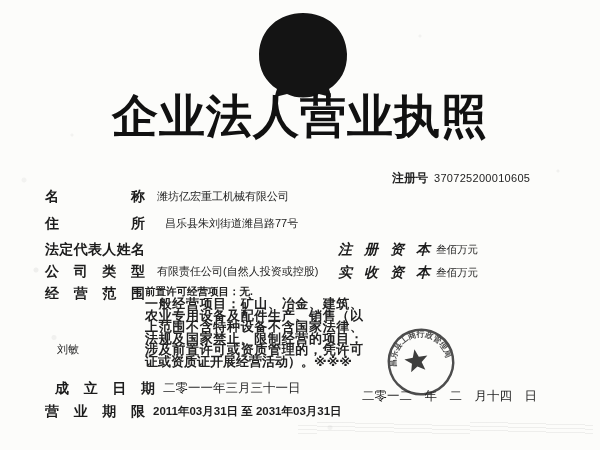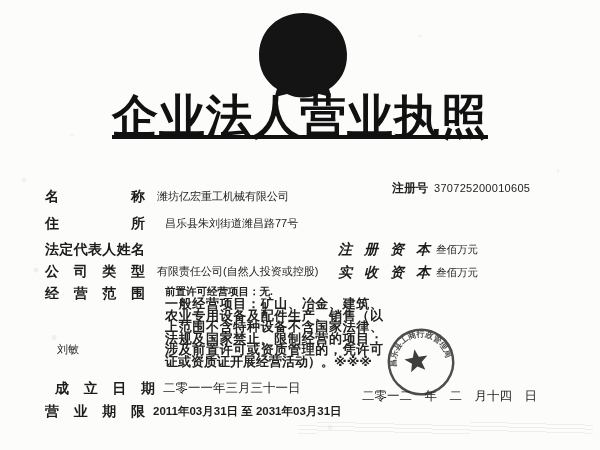--- a/index.html
+++ b/index.html
@@ -29,44 +29,43 @@
   }
   .emblem{
     position:absolute;left:252px;top:12px;width:102px;height:86px;
   }
   .doc-title{
     position:absolute;left:0;top:86px;width:600px;
     text-align:center;
     font-size:46px;font-weight:800;letter-spacing:1px;
     color:#111;
     font-family:"DejaVu Sans","Liberation Sans",sans-serif;
-    text-decoration:underline;
   }
   .reg-row{
-    position:absolute;left:392px;top:180px;
+    position:absolute;left:392px;top:170px;
     display:flex;align-items:baseline;gap:6px;
   }
   .reg-lbl{font-size:12px;font-weight:bold;color:#222;}
   .reg-num{font-size:11px;letter-spacing:.3px;color:#222;}
   .row{position:absolute;display:flex;align-items:flex-start;}
   .lbl{
     width:100px;flex:0 0 100px;
     font-size:14px;font-weight:bold;color:#1c1c1c;
     text-align:justify;text-align-last:justify;
     line-height:16px;
   }
   .val{margin-left:12px;font-size:11px;color:#222;line-height:16px;white-space:nowrap;}
   .cap-row{position:absolute;display:flex;align-items:flex-start;}
   .cap-lbl{
     width:92px;flex:0 0 92px;
     font-size:14px;font-weight:bold;color:#1c1c1c;
     text-align:justify;text-align-last:justify;line-height:16px;font-style:italic;
   }
   .cap-val{margin-left:6px;font-size:10.5px;color:#222;line-height:16px;white-space:nowrap;}
-  .scope-val{margin-left:20px;width:218px;color:#222;}
+  .scope-val{margin-left:0;width:218px;color:#222;}
   .scope-line1{font-size:10.5px;line-height:13px;font-weight:bold;}
   .scope-line2{font-size:13px;line-height:11.5px;text-align:justify;font-weight:bold;}
   .date-val{margin-left:8px;font-size:12.5px;color:#1e1e1e;line-height:16px;white-space:nowrap;}
   .term-val{margin-left:8px;font-size:11.5px;font-weight:bold;color:#1e1e1e;line-height:16px;white-space:nowrap;}
   .seal{
     position:absolute;left:386px;top:327px;width:70px;height:70px;
     transform:rotate(-10deg);
     opacity:.92;
   }
   .issue-date{

